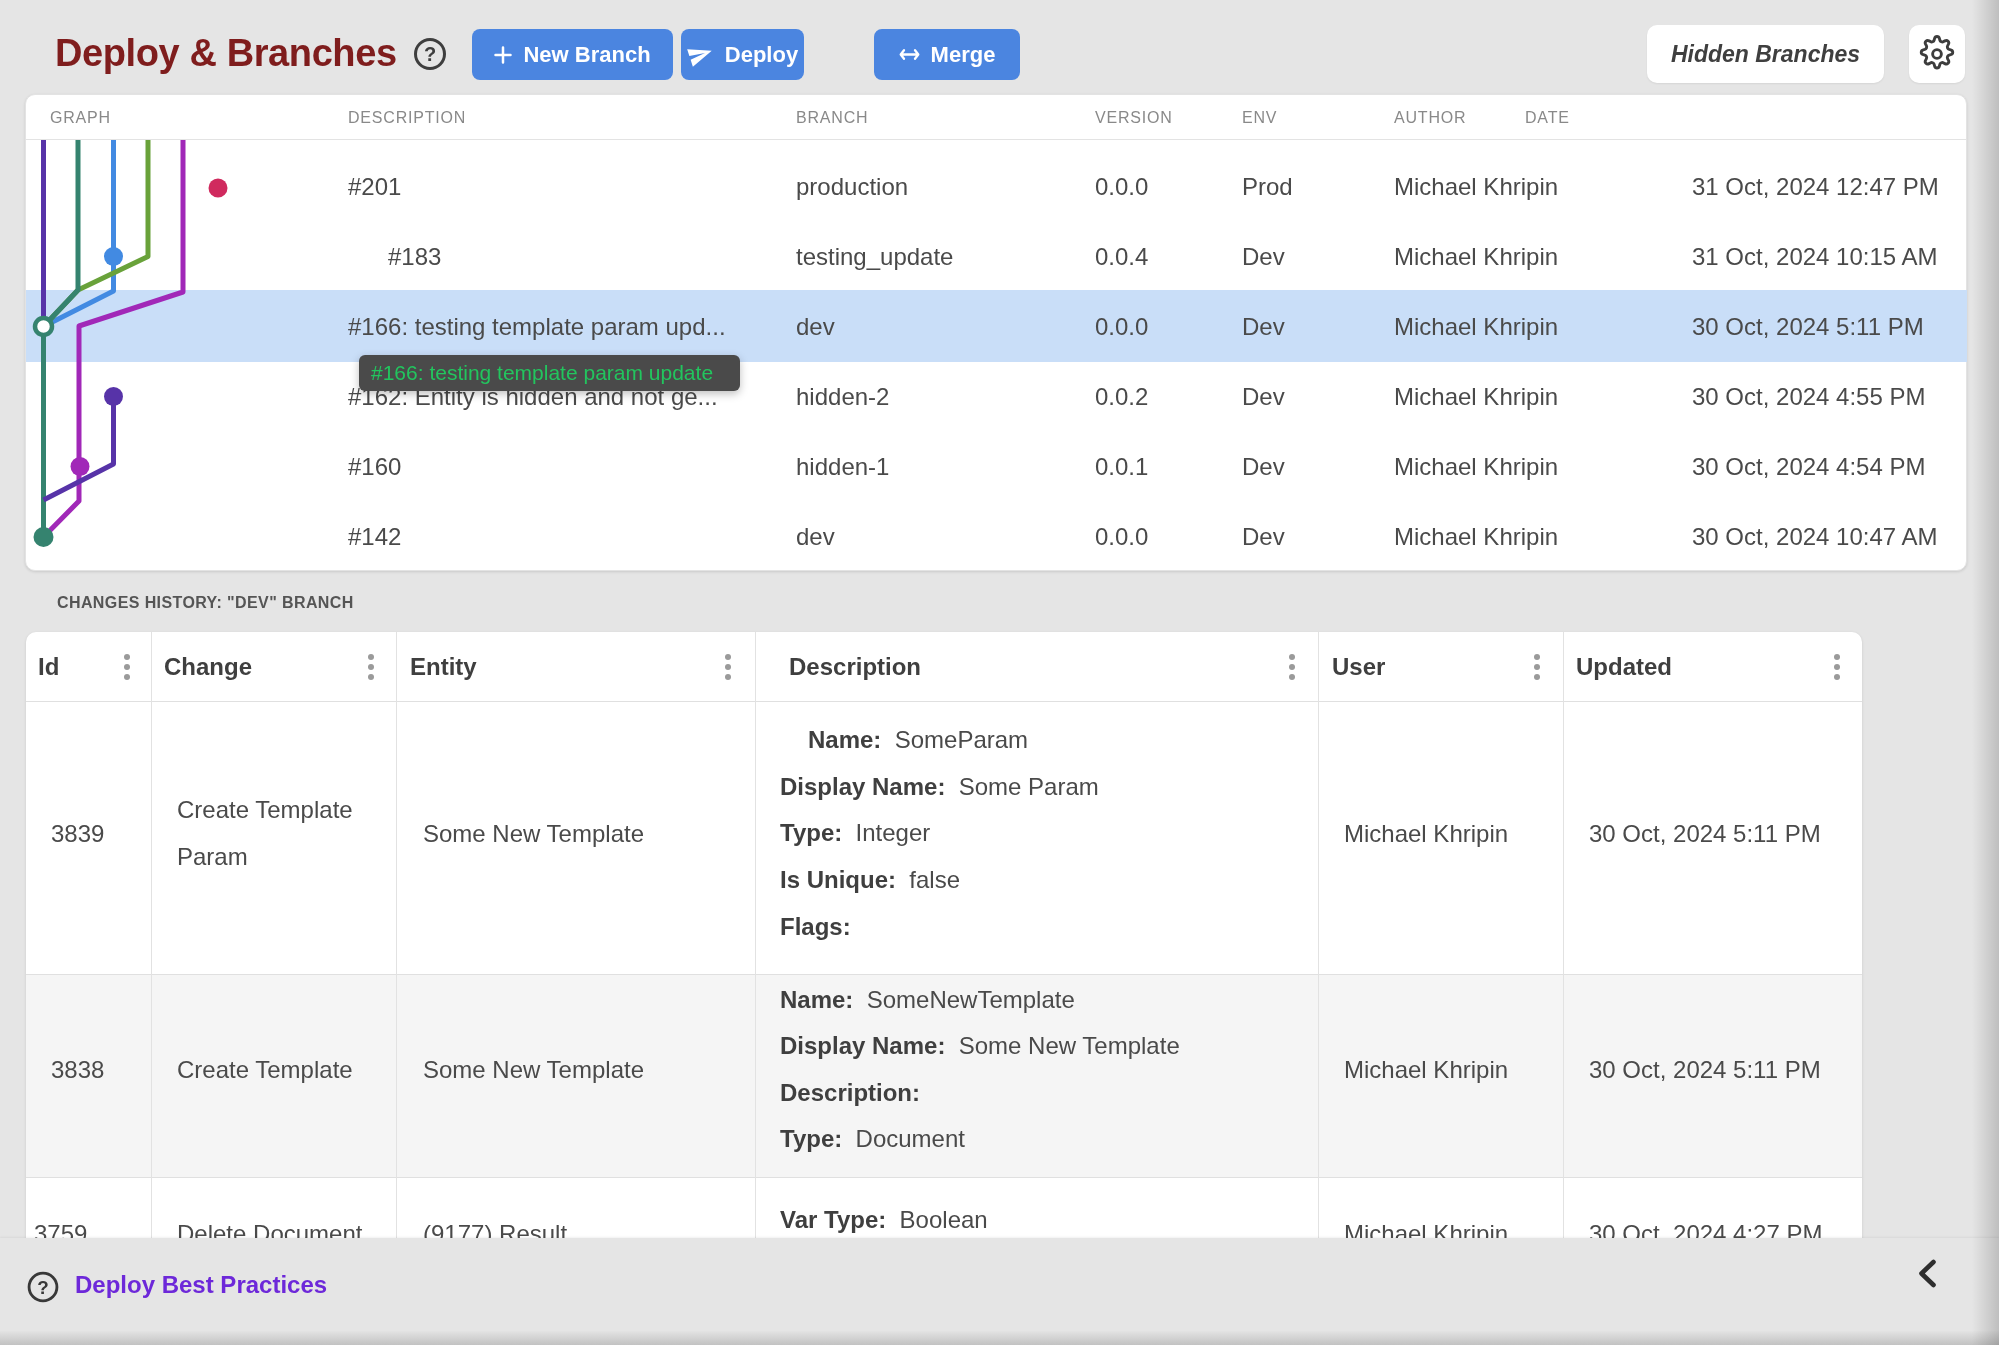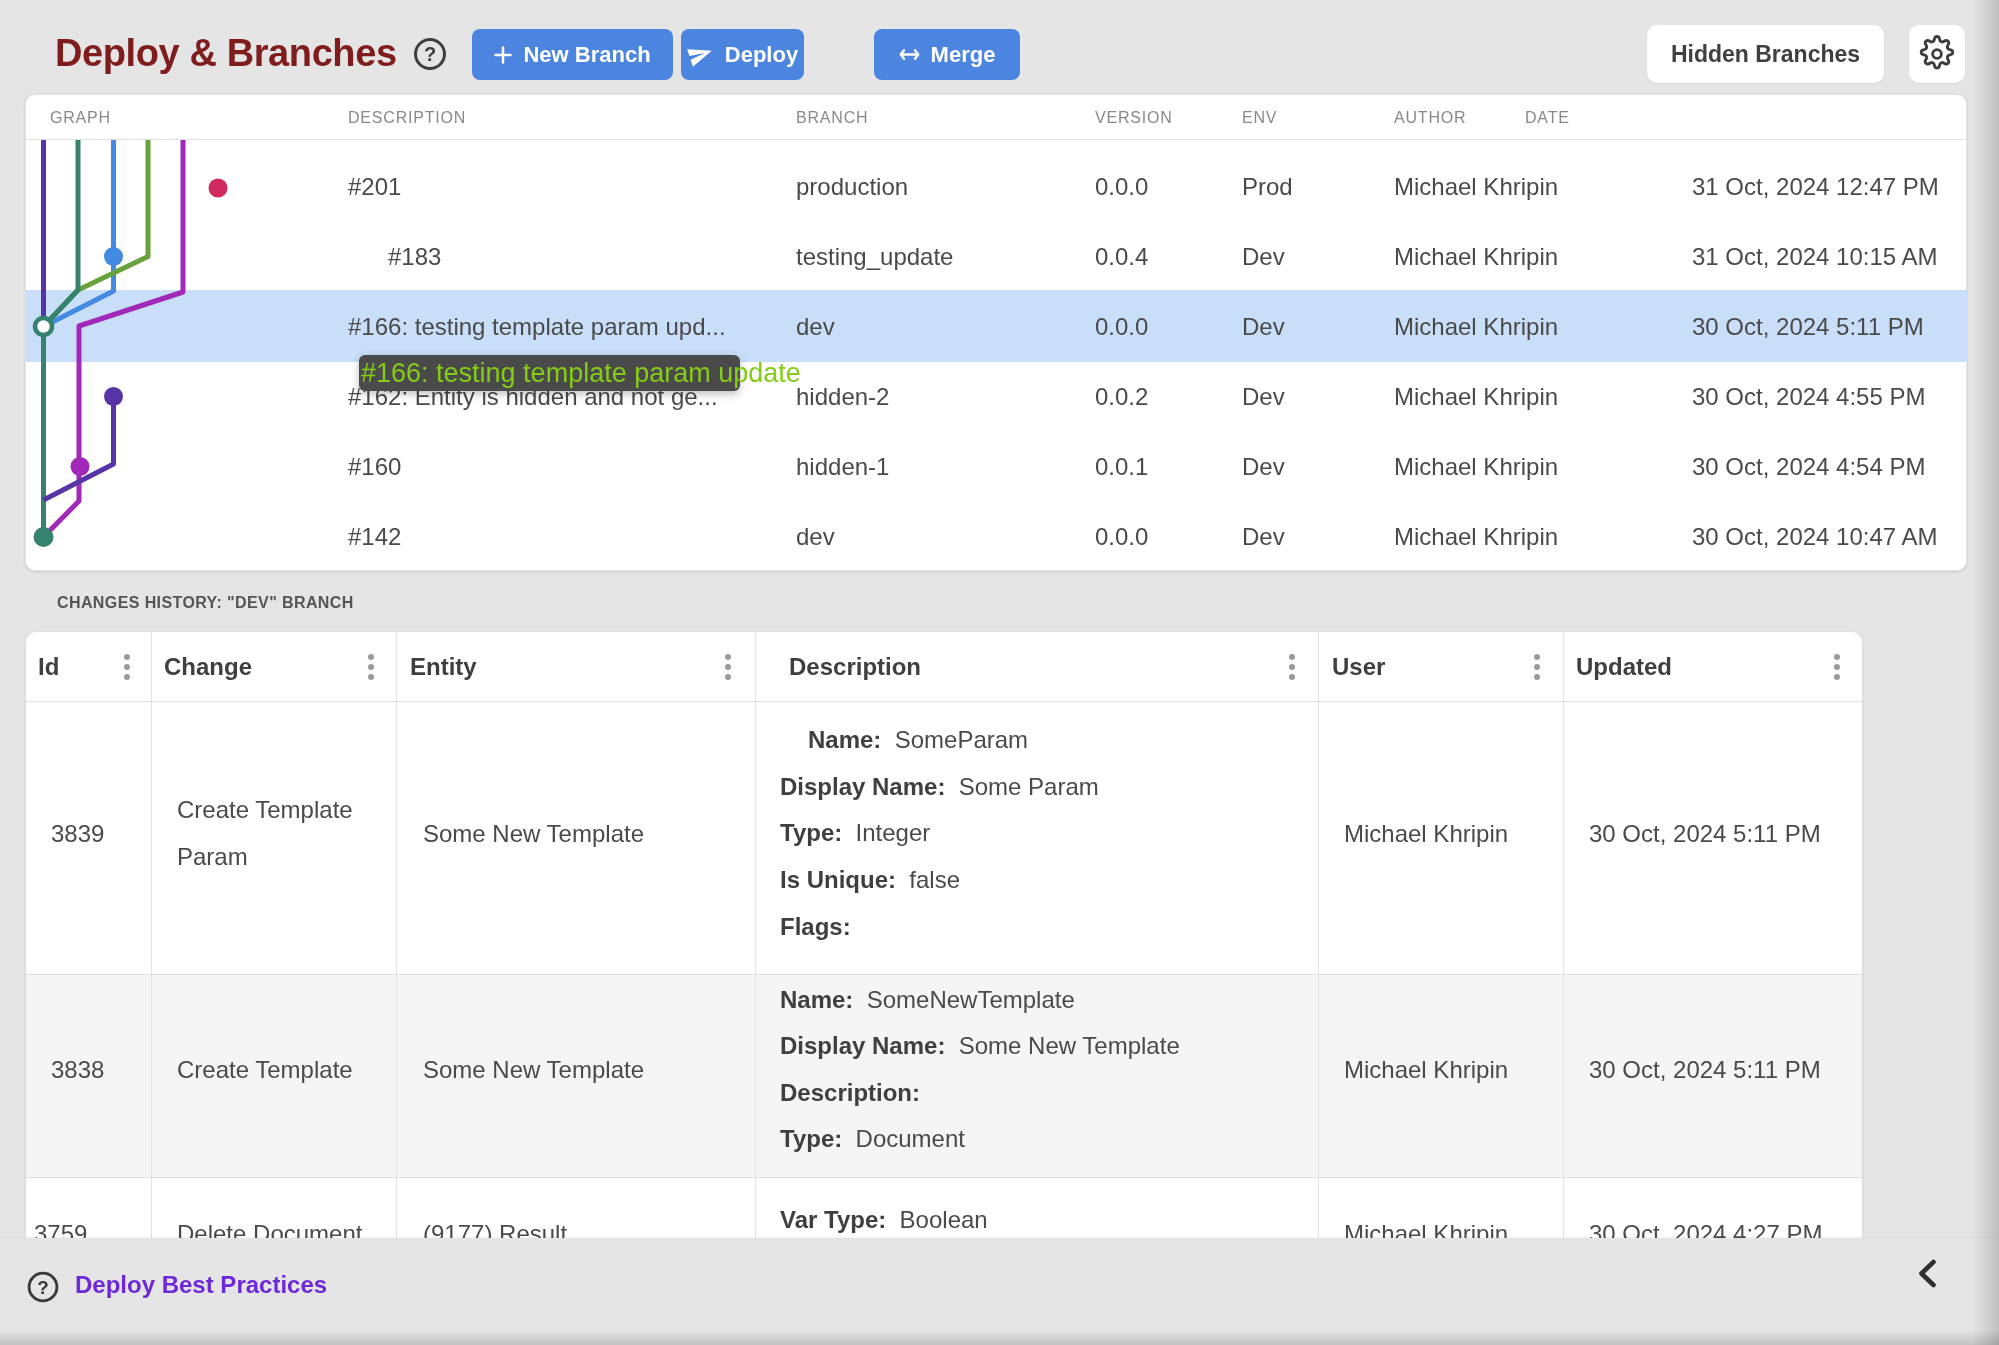--- a/index.html
+++ b/index.html
@@ -2,21 +2,21 @@
 <html><head>
 <meta charset="utf-8">
 <style>
   html,body{margin:0;padding:0;}
   body{width:1999px;height:1345px;position:relative;background:#e5e5e5;
        font-family:"Liberation Sans",sans-serif;overflow:hidden;color:#4a4a4a;}
   .abs{position:absolute;}
   .btn{position:absolute;top:29px;height:51px;background:#4b85e0;border-radius:8px;
        color:#fff;font-size:22px;font-weight:700;display:flex;align-items:center;justify-content:center;gap:11px;}
   .whitebtn{position:absolute;top:25px;height:58px;background:#fff;border-radius:10px;
-       display:flex;align-items:center;justify-content:center;box-shadow:0 1px 2px rgba(0,0,0,0.07);}
+       display:flex;align-items:center;justify-content:center;box-shadow:0 1px 2px rgba(0,0,0,0.07);font-style:italic;}
   .hdr{position:absolute;font-size:16px;font-weight:400;color:#898989;letter-spacing:0.8px;}
   .cell{position:absolute;font-size:24px;color:#4a4a4a;white-space:nowrap;transform:translateY(-50%);}
   .th2{position:absolute;font-size:24px;font-weight:700;color:#3f3f3f;transform:translateY(-50%);white-space:nowrap;}
   .kebab{position:absolute;width:6px;transform:translate(-50%,-50%);}
   .kebab i{display:block;width:6px;height:6px;border-radius:50%;background:#9a9a9a;margin:4px 0;}
   .vline{position:absolute;width:1px;background:#e2e2e2;}
   b{color:#3f3f3f;}
 </style>
 </head>
 <body>
@@ -125,21 +125,21 @@
 
 <div class="cell" style="left:348px;top:537px;">#142</div>
 <div class="cell" style="left:796px;top:537px;">dev</div>
 <div class="cell" style="left:1095px;top:537px;">0.0.0</div>
 <div class="cell" style="left:1242px;top:537px;">Dev</div>
 <div class="cell" style="left:1394px;top:537px;">Michael Khripin</div>
 <div class="cell" style="left:1692px;top:537px;">30 Oct, 2024 10:47 AM</div>
 
 <div class="abs" style="left:359px;top:355px;width:381px;height:36px;background:#4a4a4a;border-radius:6px;z-index:5;box-shadow:0 3px 8px rgba(0,0,0,0.25);
      display:flex;align-items:center;">
-    <span style="margin-left:2px;font-size:27px;color:#84cc16;white-space:nowrap;">#166: testing template param update</span>
+    <span style="margin-left:12px;font-size:21px;color:#22c55e;white-space:nowrap;">#166: testing template param update</span>
   </div>
 
 <div class="abs" style="left:57px;top:594px;font-size:16px;font-weight:700;color:#555;letter-spacing:0.4px;">CHANGES HISTORY: "DEV" BRANCH</div>
 
 <div class="abs" style="left:26px;top:632px;width:1836px;height:650px;background:#fff;border-radius:10px;box-shadow:0 1px 3px rgba(0,0,0,0.13);overflow:hidden;">
   <div class="abs" style="left:0;top:343px;width:1836px;height:202px;background:#f5f5f5;"></div>
   <div class="abs" style="left:0;top:69px;width:1836px;height:1px;background:#e0e0e0;"></div>
   <div class="abs" style="left:0;top:342px;width:1836px;height:1px;background:#e0e0e0;"></div>
   <div class="abs" style="left:0;top:545px;width:1836px;height:1px;background:#e0e0e0;"></div>
   <div class="vline" style="left:125px;top:0;height:650px;"></div>

